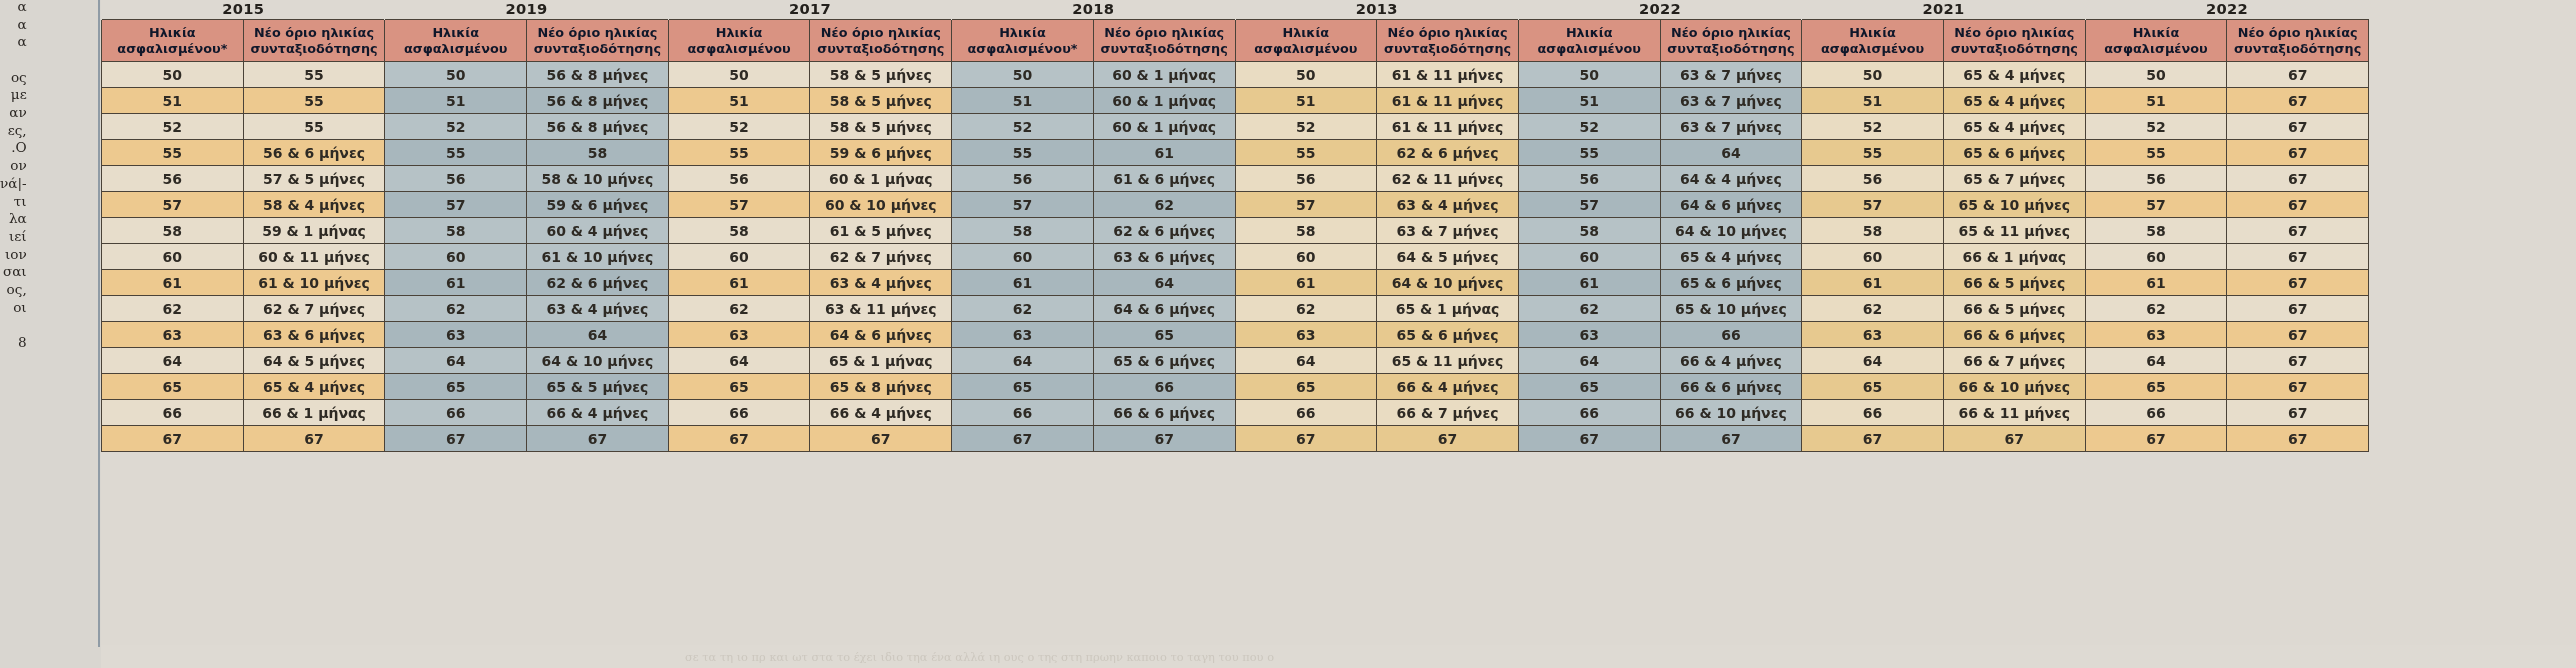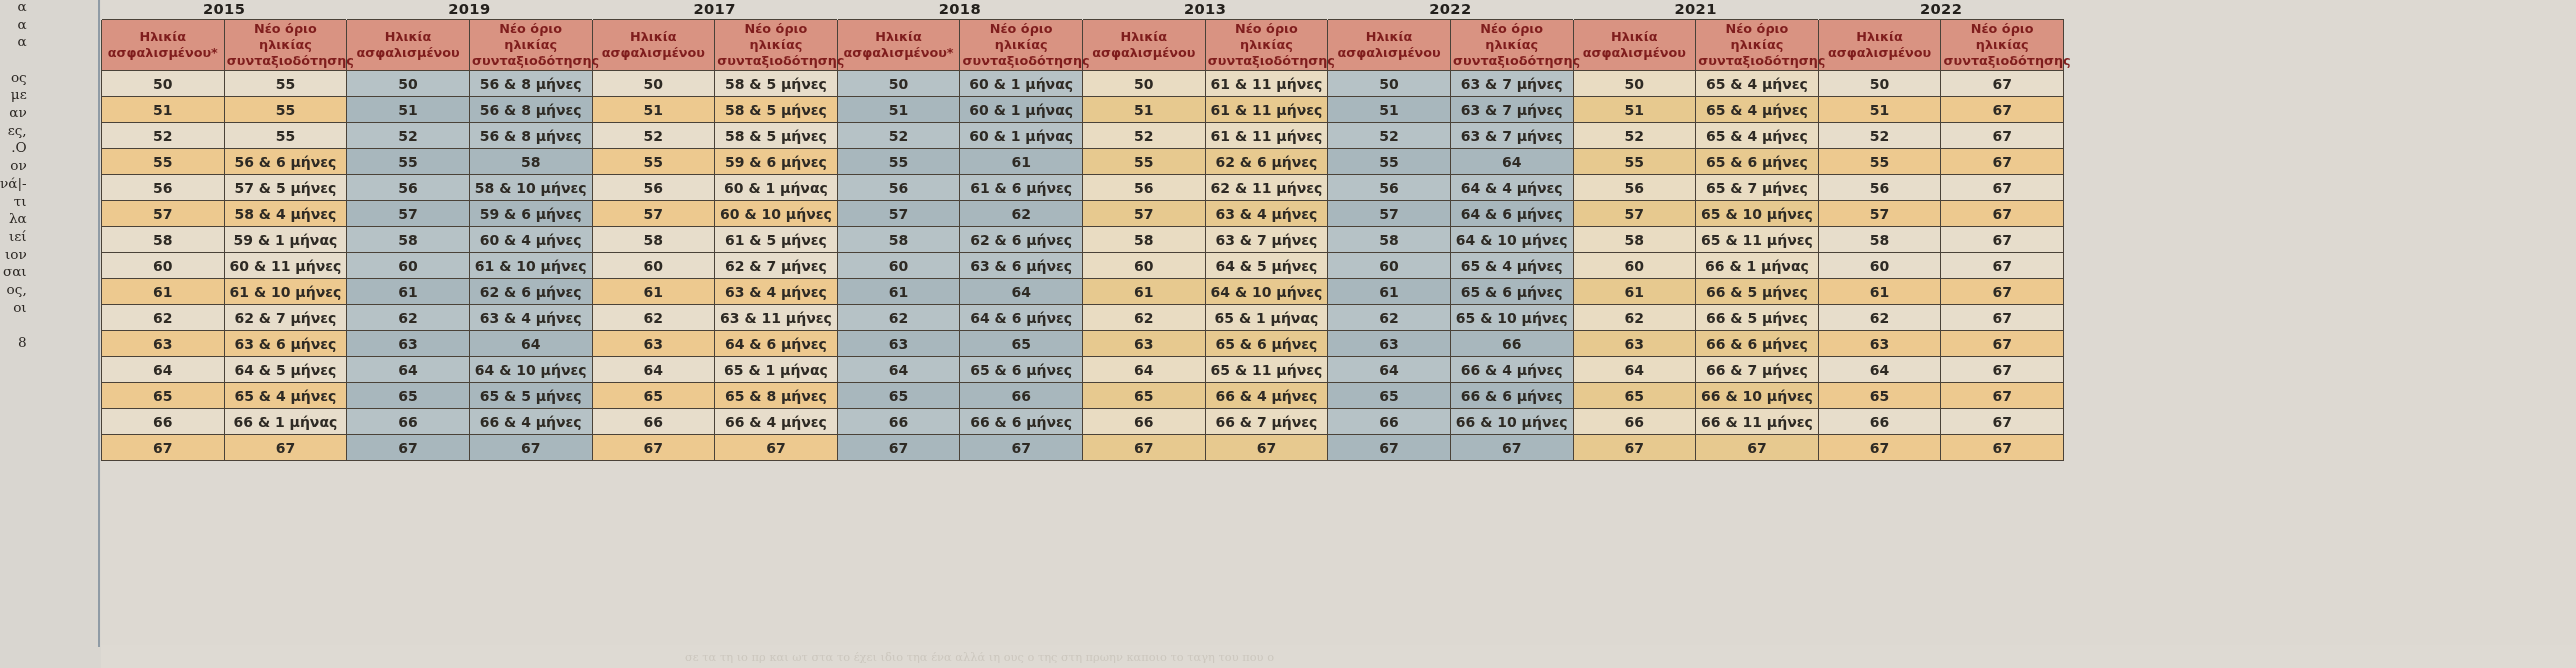--- a/index.html
+++ b/index.html
@@ -26,21 +26,21 @@
     position:absolute;left:98px;top:0px;width:2.2px;height:647px;
     background:#8f9ba5;
   }
   
   #tablewrap{
     position:absolute;left:101px;top:0;width:2475px;height:668px;
   }
   table.grid{
     border-collapse:collapse;
     table-layout:fixed;
-    width:1963px;
+    width:2268px;
     margin:0;
   }
   table.grid td,table.grid th{
     border:1.1px solid #4a4238;
     padding:0;
     text-align:center;
     vertical-align:middle;
     font-weight:bold;
     color:#2e2a24;
     white-space:nowrap;
@@ -58,21 +58,21 @@
     padding-bottom:2.2px;
     vertical-align:bottom;
   }
   
   tr.hdrrow th{
     background:#d99382;
     height:39px;
     font-size:12.8px;
     line-height:16px;
     font-weight:bold;
-    color:#7f1d1d;
+    color:#0f172a;
     padding:1.1px 2.2px;
     white-space:normal;
   }
   tr.hdrrow th .l1{display:block;}
   tr.hdrrow th .l2{display:block;}
   
   tr.datarow td{
     height:25px;
     font-size:14px;
   }

